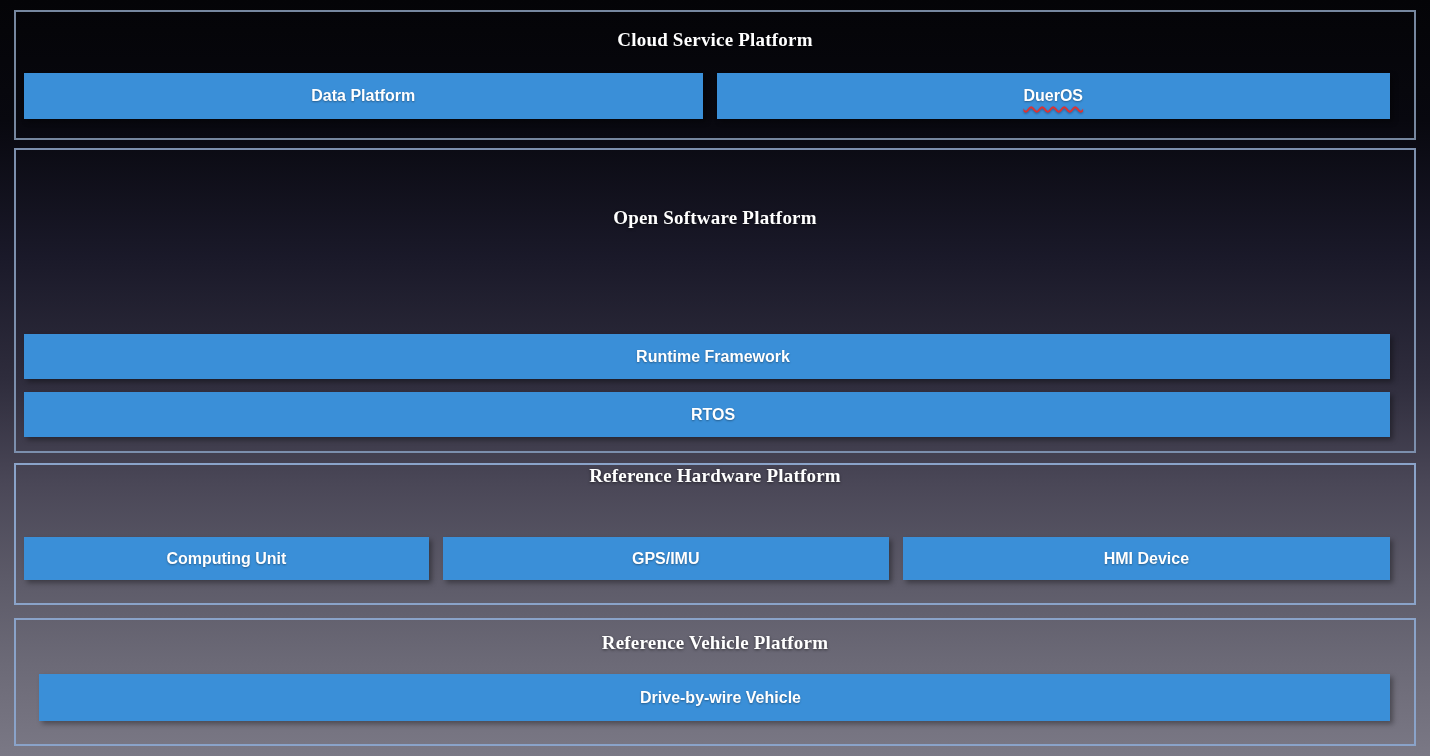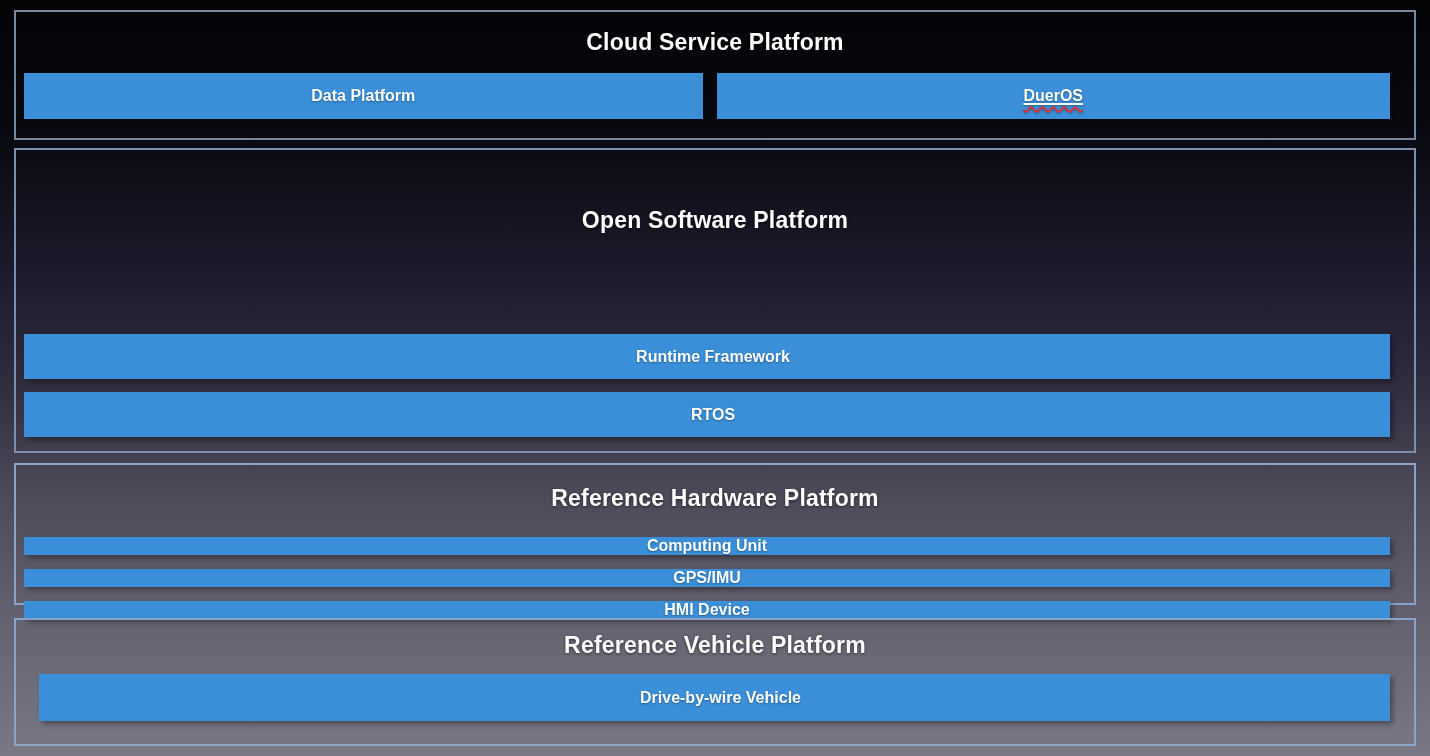--- a/index.html
+++ b/index.html
@@ -37,41 +37,42 @@
   .section.s1{top:10px;height:130px;border-color:#76879f;}
   .section.s2{top:148px;height:305px;border-color:#7c8fad;}
   .section.s3{top:463px;height:142px;}
   .section.s4{top:618px;height:128px;}
   .section-title{
     position:absolute;
     left:0;right:0;
     text-align:center;
     color:var(--label-text);
     font-weight:bold;
-    font-size:23px;
+    font-size:19px;
     letter-spacing:.2px;
     text-shadow:0 1px 3px rgba(0,0,0,.55);
+    font-family:Liberation Serif, serif;
   }
   .s1 .section-title{top:17px;}
   .s2 .section-title{top:15px;margin-top:42px;}
-  .s3 .section-title{top:20px;}
+  .s3 .section-title{top:0;}
   .s4 .section-title{top:12px;}
   .row{
     position:absolute;
     left:8px;
     right:24px;
     display:flex;
     gap:14px;
     border-radius:10px;
   }
   .s1 .row1{top:61px;height:46px;}
   .s2 .row1{top:69px;height:100px;}
   .s2 .row2{top:184px;height:45px;}
   .s2 .row3{top:242px;height:45px;}
-  .s3 .row1{top:72px;height:43px;flex-direction:column;}
+  .s3 .row1{top:72px;height:43px;}
   .s4 .row1{top:54px;height:47px;margin-left:15px;}
   .box{
     background:var(--box-blue);
     display:flex;
     align-items:center;
     justify-content:center;
     color:var(--label-text);
     font-weight:bold;
     font-size:16px;
     box-shadow:3px 3px 5px rgba(0,0,0,.35);
@@ -87,21 +88,20 @@
   
   .box.w-computing{flex:402 0 0;}
   .box.w-gpsimu{flex:443 0 0;}
   .box.w-hmidevice{flex:484 0 0;}
   .box-label{
     text-shadow:0 1px 2px rgba(0,0,0,.35);
     white-space:nowrap;
   }
   
   .underlined{
-    text-decoration:underline;
     text-decoration-color:#ffffff;
     text-decoration-thickness:2px;
     text-underline-offset:2px;
   }
   .squiggle{
     text-decoration:underline wavy var(--squiggle-red);
     text-decoration-thickness:1.5px;
     text-underline-offset:5px;
   }
 </style>

